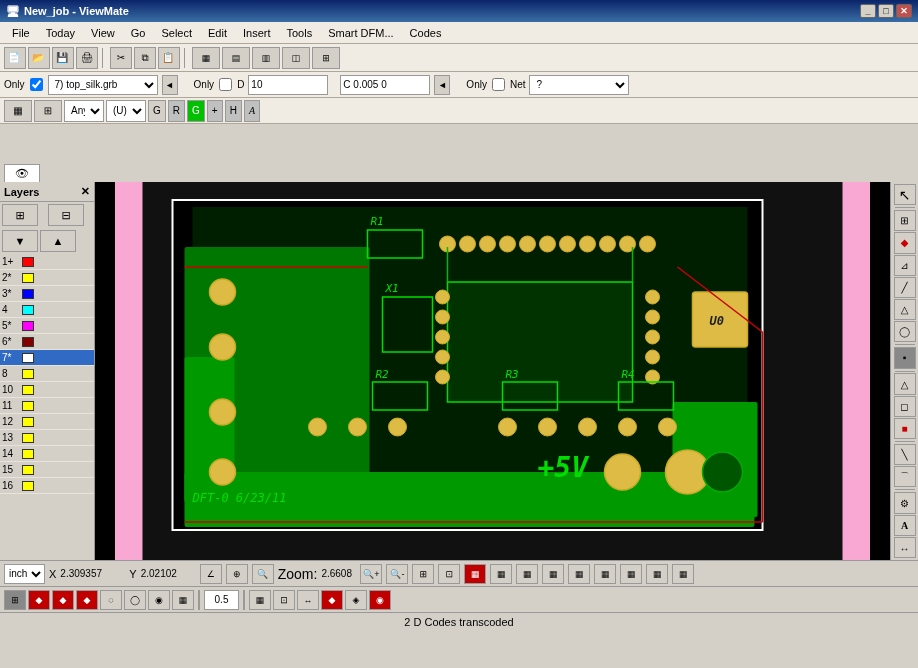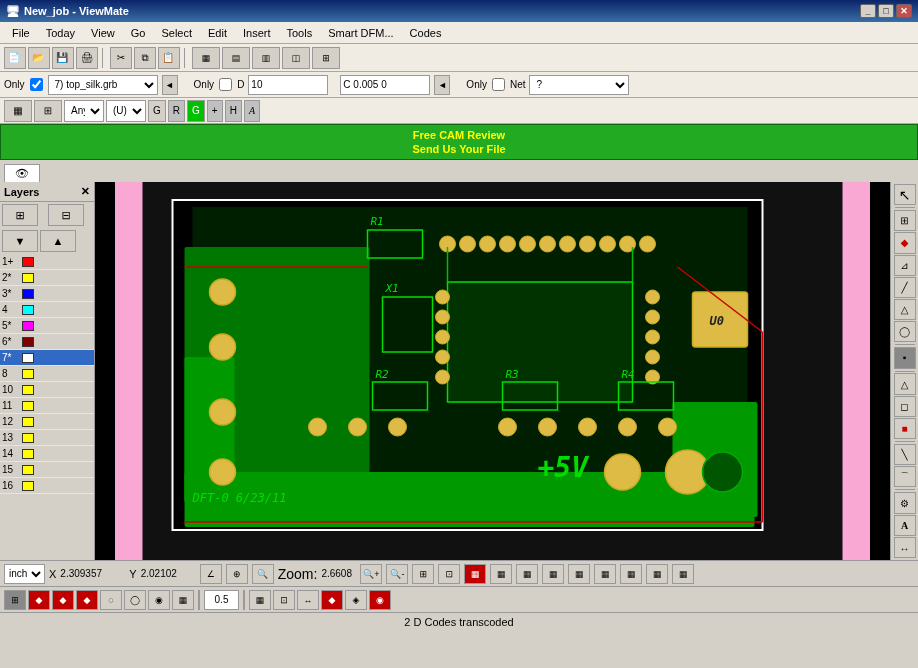--- a/index.html
+++ b/index.html
@@ -327,26 +327,20 @@
   </select>
   <div class="mode-btn">G</div>
   <div class="mode-btn" style="background:#c0c0c0;">R</div>
   <div class="mode-btn" style="background:#00c000;color:white;">G</div>
   <div class="mode-btn" style="background:#c0c0c0;">+</div>
   <div class="mode-btn" style="background:#c0c0c0;">H</div>
   <div class="mode-btn" style="background:#c0c0c0; font-family:serif; font-style:italic;">A</div>
 </div>
 
 <div id="adbar">
-  <div class="ad-btn green">
-    <div>
-      <div>Free CAM Review</div>
-      <div>Send Us Your File</div>
-    </div>
-  </div>
 </div>
 
 <div id="tabbar">
   <div class="tab active">
     <span>👁</span>
   </div>
 </div>
 
 <div id="main-area">
 

